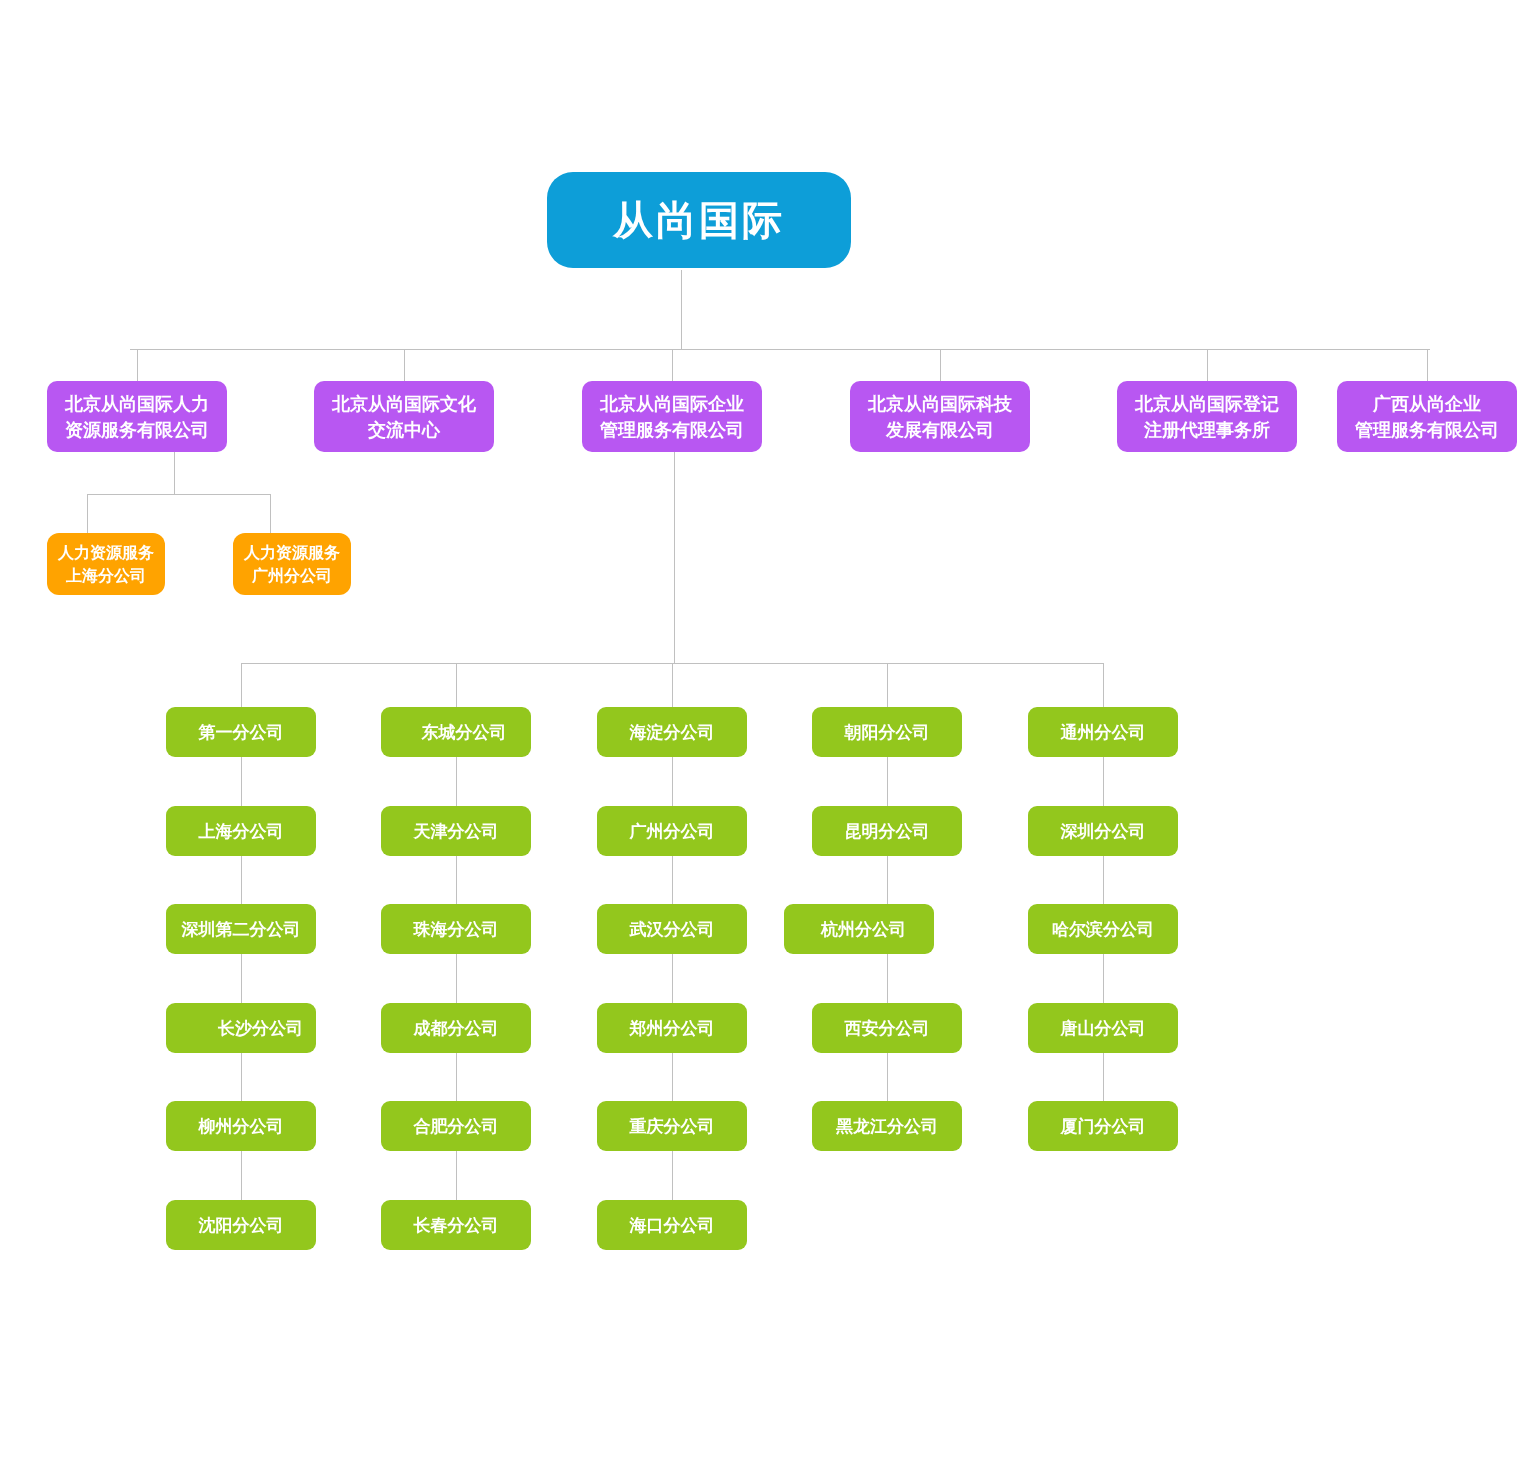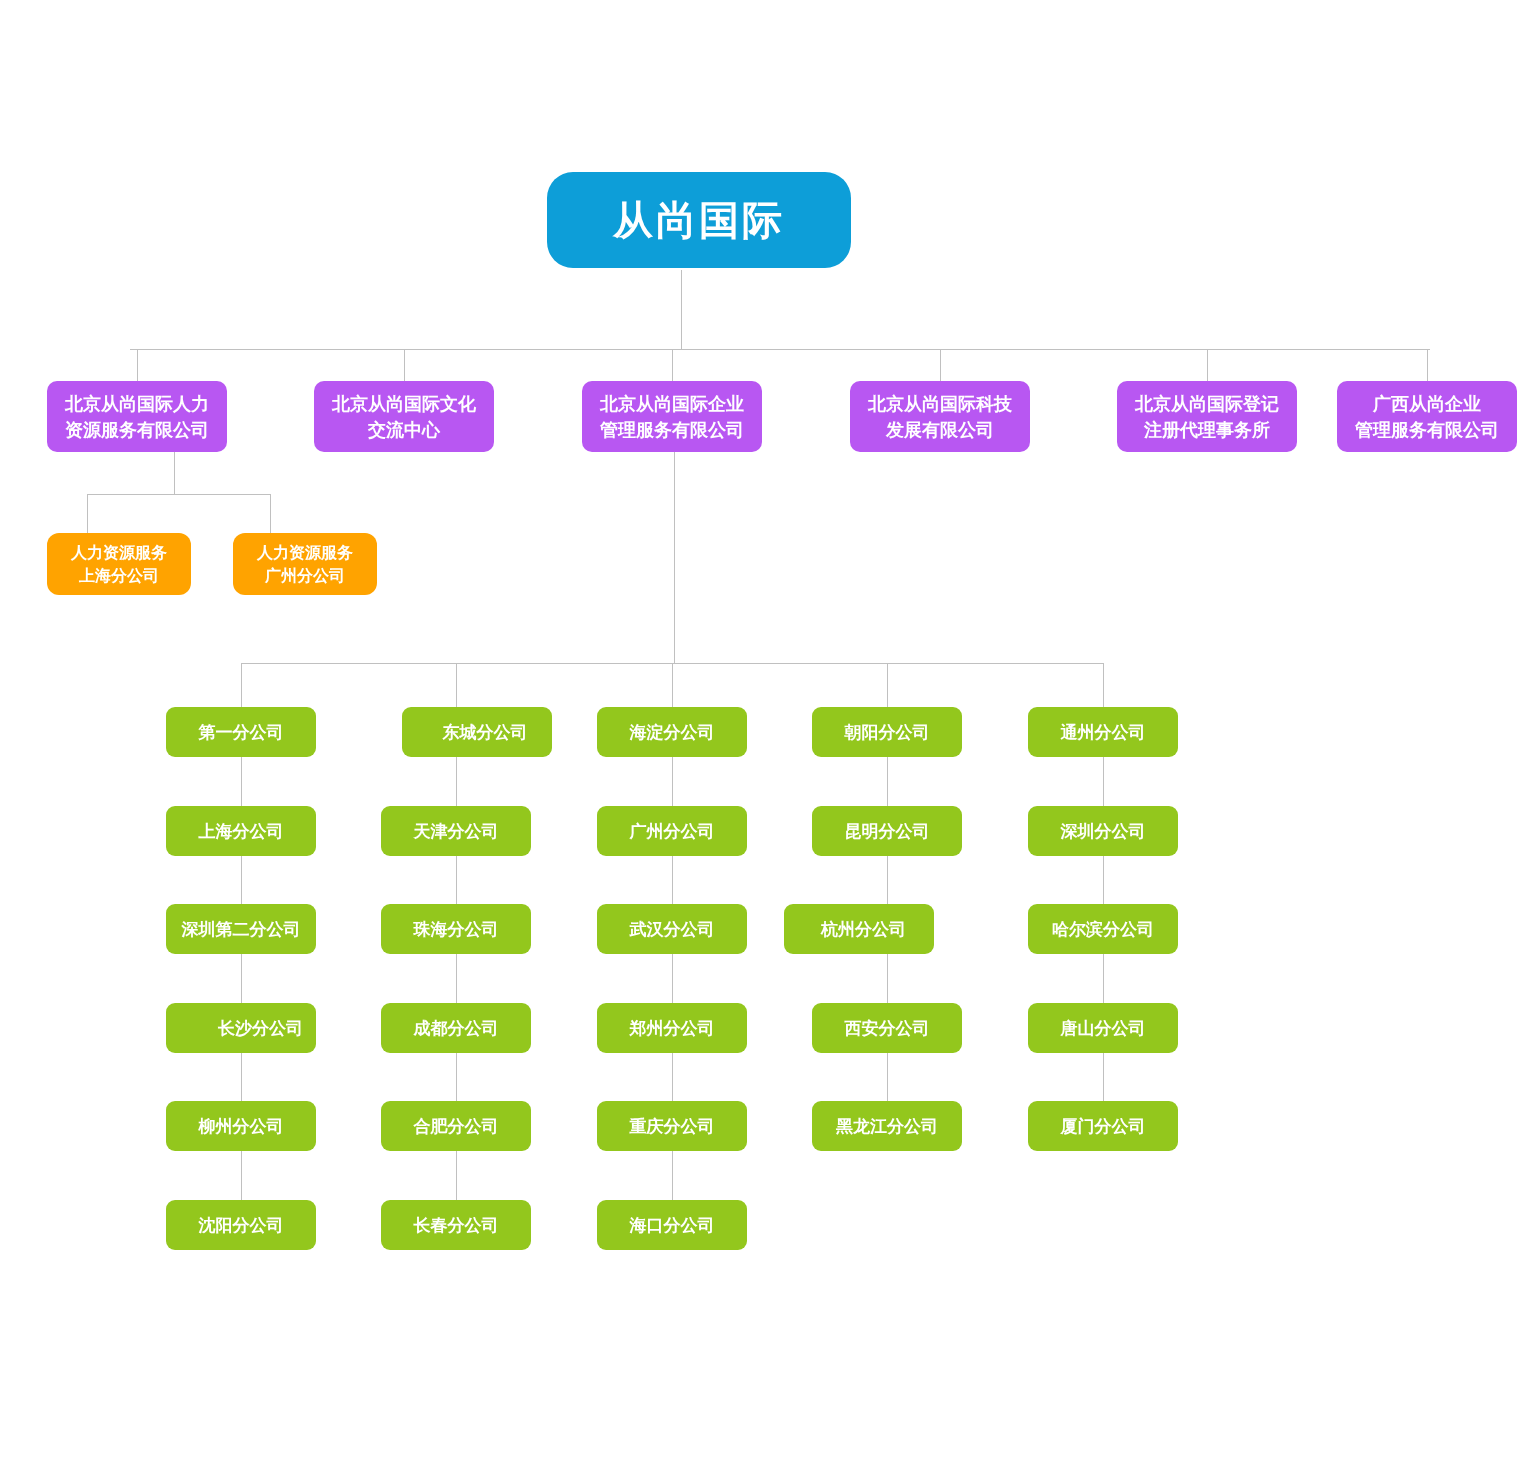--- a/index.html
+++ b/index.html
@@ -14,21 +14,21 @@
   .canvas{
     position:relative;width:1517px;height:1459px;background:#ffffff;overflow:hidden;
     font-family:"Liberation Sans","DejaVu Sans",sans-serif;
   }
   .box{
     position:absolute;display:flex;flex-direction:column;align-items:center;justify-content:center;
     color:var(--text);font-weight:bold;text-align:center;z-index:2;box-sizing:border-box;
   }
   .root-box{width:304px;height:96px;top:172px;left:547px;border-radius:26px;background:var(--blue);font-size:40px;letter-spacing:3px;}
   .purple{width:180px;height:71px;top:381px;border-radius:10px;background:var(--purple);font-size:18px;line-height:26px;}
-  .orange{width:144px;height:62px;top:533px;border-radius:12px;background:var(--orange);font-size:16px;line-height:23px;}
+  .orange{width:118px;height:62px;top:533px;border-radius:12px;background:var(--orange);font-size:16px;line-height:23px;}
   .green{width:150px;height:50px;border-radius:9px;background:var(--green);font-size:17px;}
   .vline{position:absolute;width:1px;background:var(--line);z-index:1;}
   .hline{position:absolute;height:1px;background:var(--line);z-index:1;}
 </style>
 </head>
 <body>
 
 <div class="canvas">
 
   <div class="vline" style="left:681px;top:270px;height:79px;"></div>
@@ -102,21 +102,21 @@
     </div>
     <div class="box green" style="left: 166px; top: 1003px; padding-left: 39px;">
       <span>长沙分公司</span>
     </div>
     <div class="box green" style="left: 166px; top: 1101px;">
       <span>柳州分公司</span>
     </div>
     <div class="box green" style="left: 166px; top: 1200px;">
       <span>沈阳分公司</span>
     </div>
-    <div class="box green" style="left: 402px; top: 707px; padding-left: 16px;">
+    <div class="box green" style="left: 381px; top: 707px; padding-left: 16px;">
       <span>东城分公司</span>
     </div>
     <div class="box green" style="left: 381px; top: 806px;">
       <span>天津分公司</span>
     </div>
     <div class="box green" style="left: 381px; top: 904px;">
       <span>珠海分公司</span>
     </div>
     <div class="box green" style="left: 381px; top: 1003px;">
       <span>成都分公司</span>

